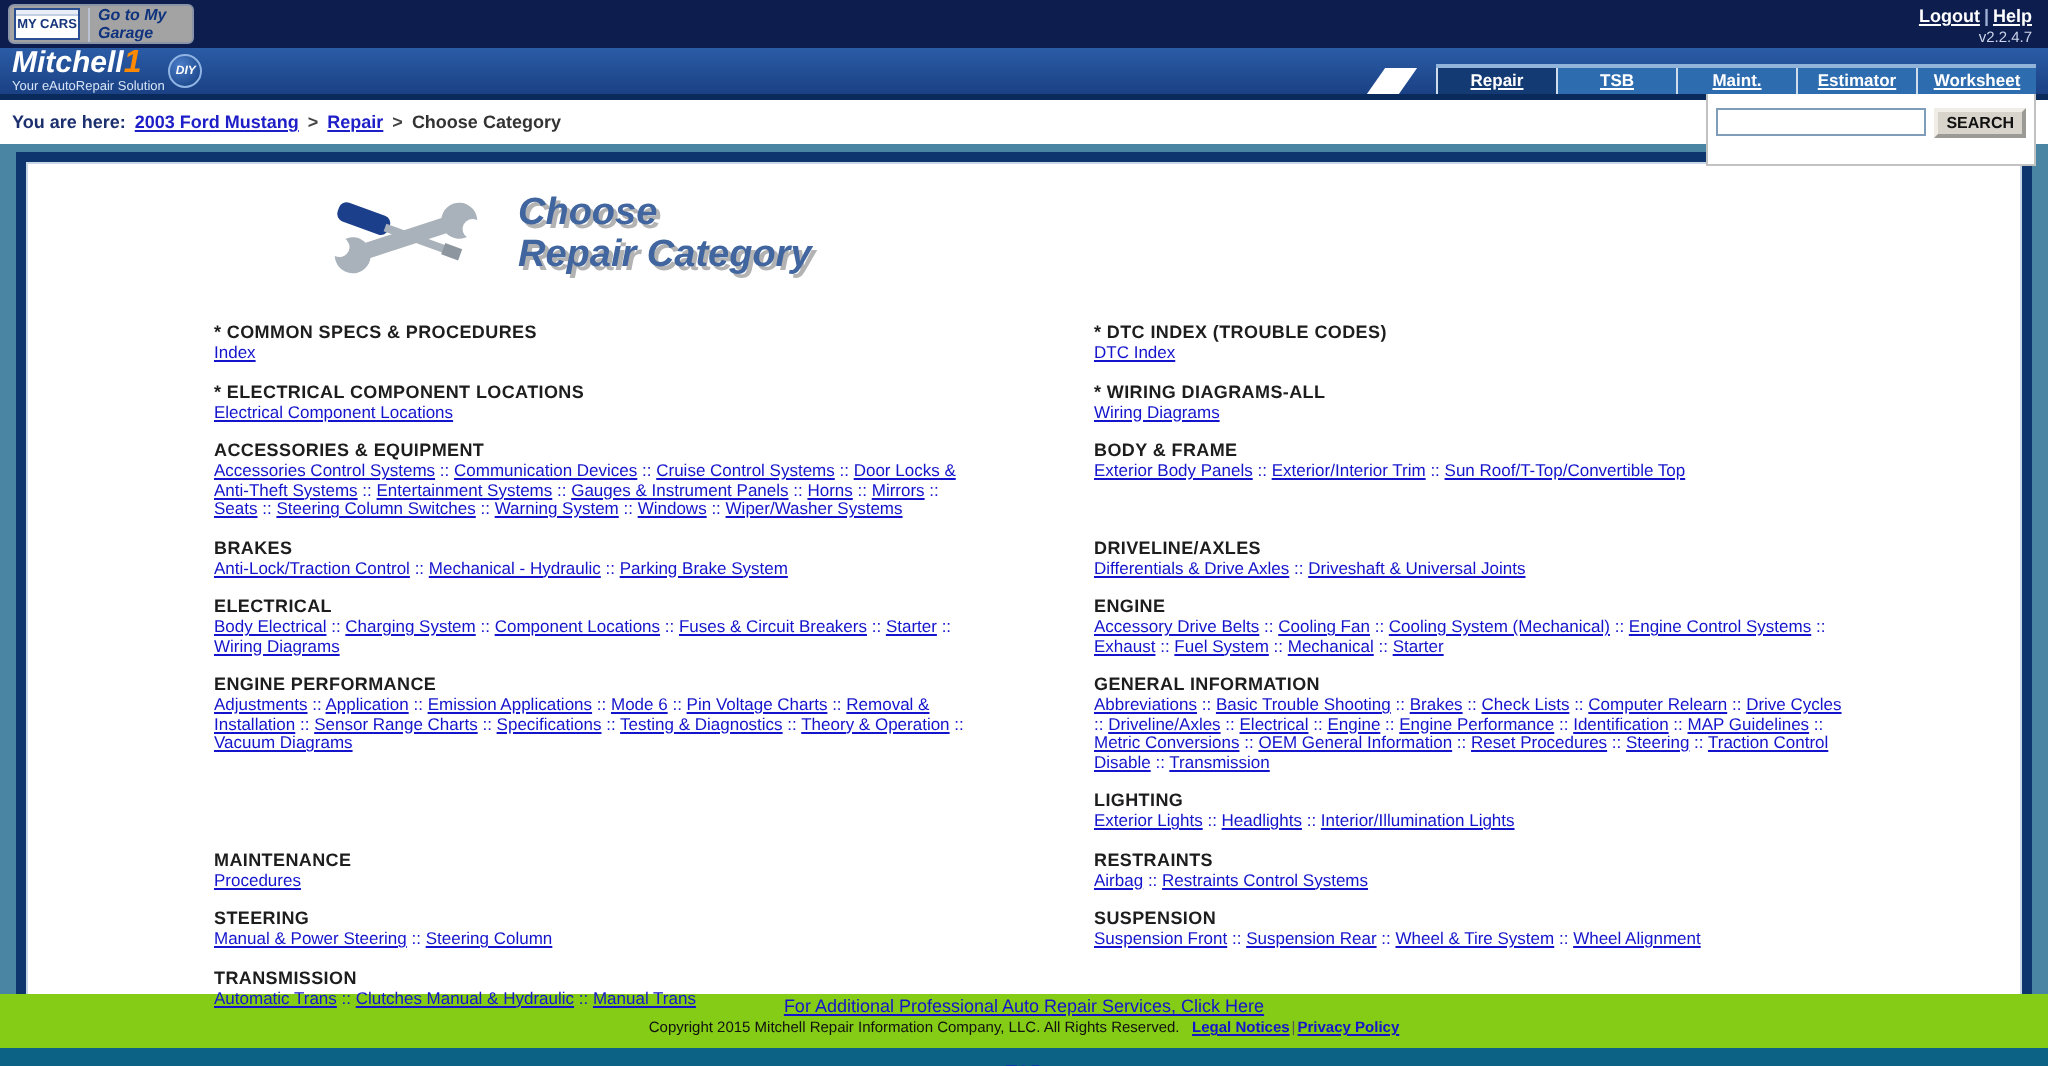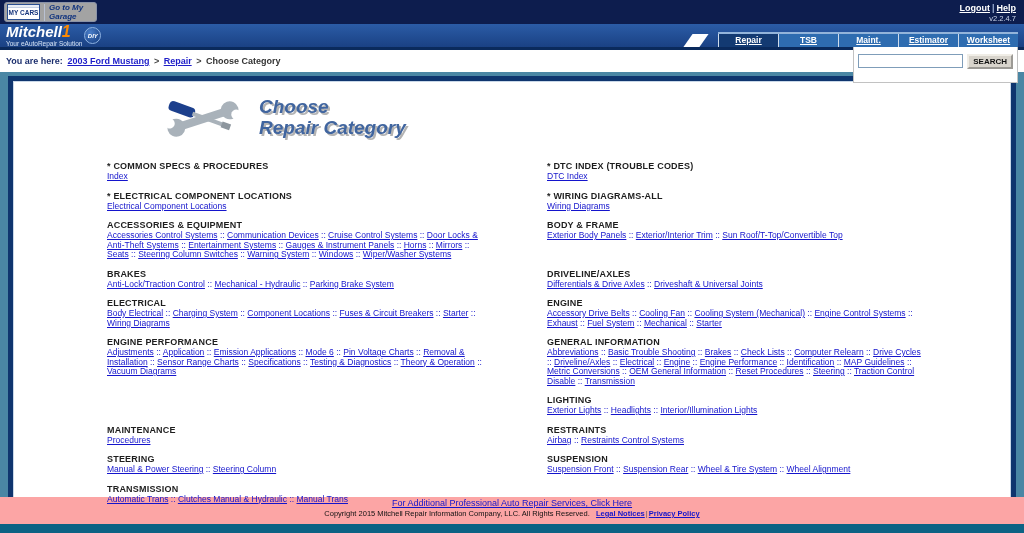--- a/index.html
+++ b/index.html
@@ -72,21 +72,21 @@
     color:#40659f; text-shadow:2px 2px 0 #b3b3b3; }
   .category-grid { display:grid; grid-template-columns:380px 380px;
     column-gap:60px; row-gap:9px; margin:18px 0 0 94px; }
   .sec-title { font-size:9px; font-weight:bold; color:#1d1d1d;
     letter-spacing:0.2px; margin-bottom:1px; }
   .sec-links { font-size:8.5px; line-height:9.5px; }
   .cat-link { color:#1414cc; text-decoration:underline; cursor:pointer; }
   .lnk-sep { color:#1414cc; }
 
   
-  .footer { height:27px; background:#fca5a5; text-align:center; padding-top:2px; }
+  .footer { height:27px; background:#84cc16; text-align:center; padding-top:2px; }
   .foot-l1 { font-size:9px; line-height:9px; }
   .foot-l1 a { color:#1414cc; text-decoration:underline; cursor:pointer; }
   .foot-l2 { font-size:7.5px; line-height:8px; margin-top:2px; color:#111; }
   .foot-l2 a { color:#1414cc; text-decoration:underline; font-weight:bold; cursor:pointer; }
   .foot-l2 .fdiv { color:#555; margin:0 1px; }
   .foot-l3 { font-size:9px; line-height:9px; margin-top:14px; font-weight:bold; color:#1414cc; }
   .foot-l3 a { color:#1414cc; text-decoration:underline; cursor:pointer; }
   .bottom-bar { height:9px; background:#0c6284; }
 </style>
 </head>

